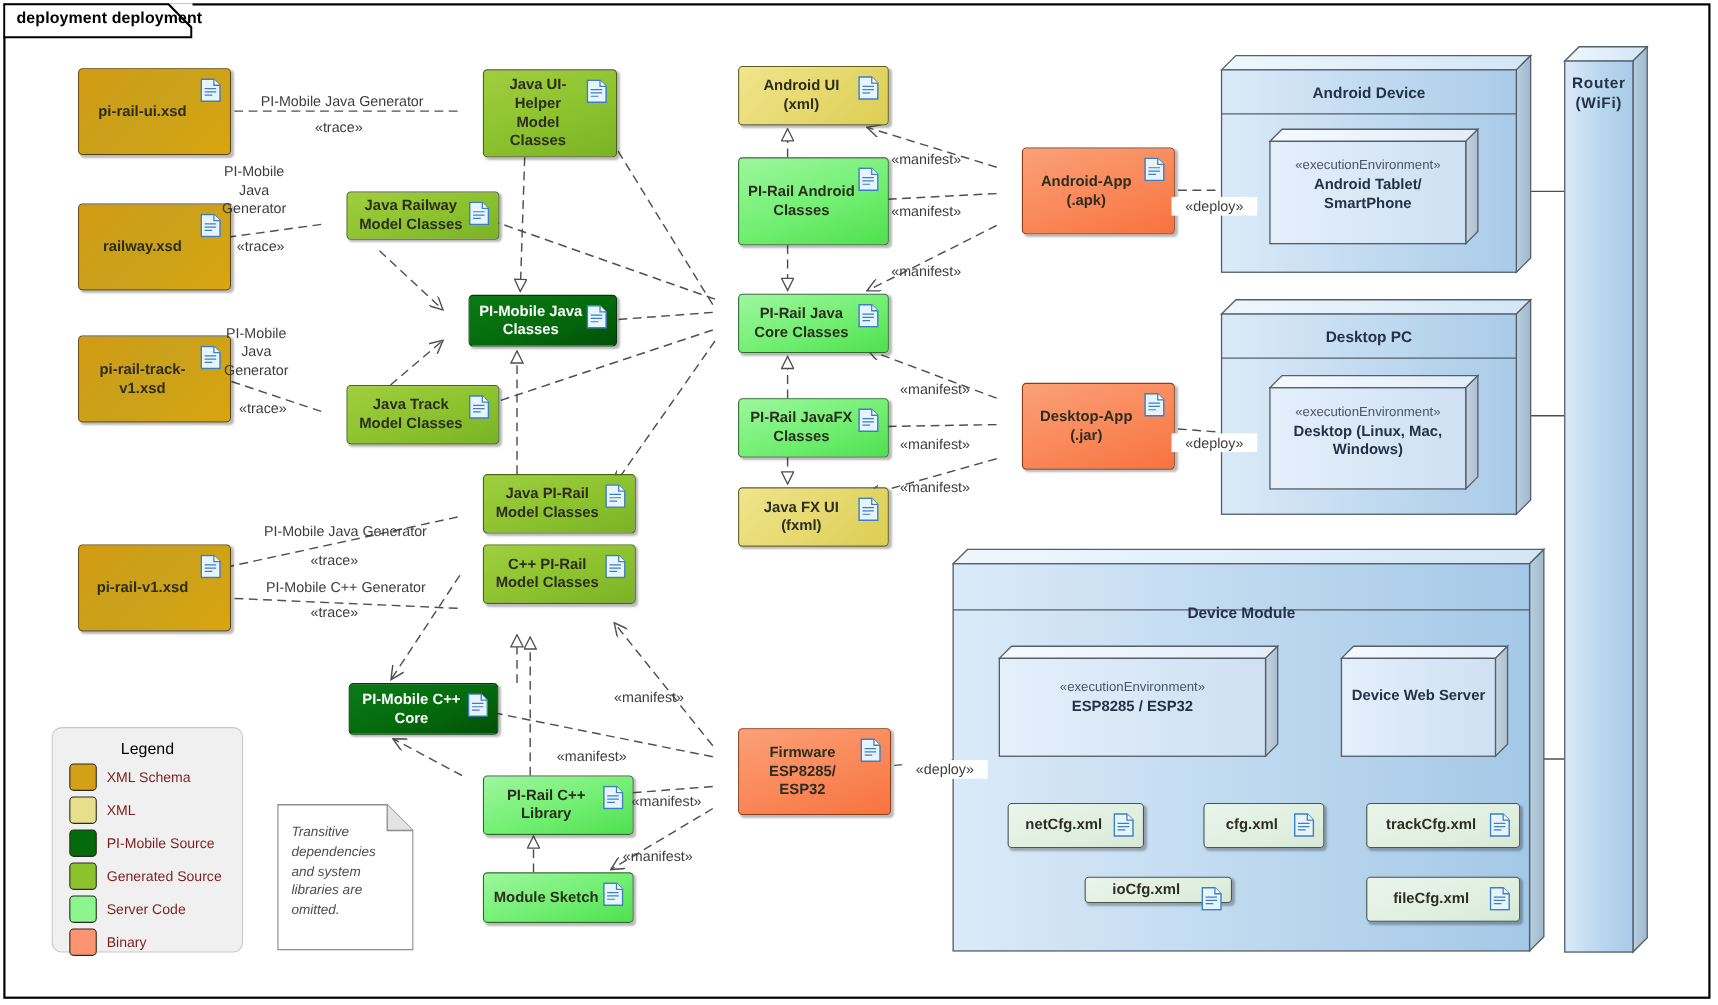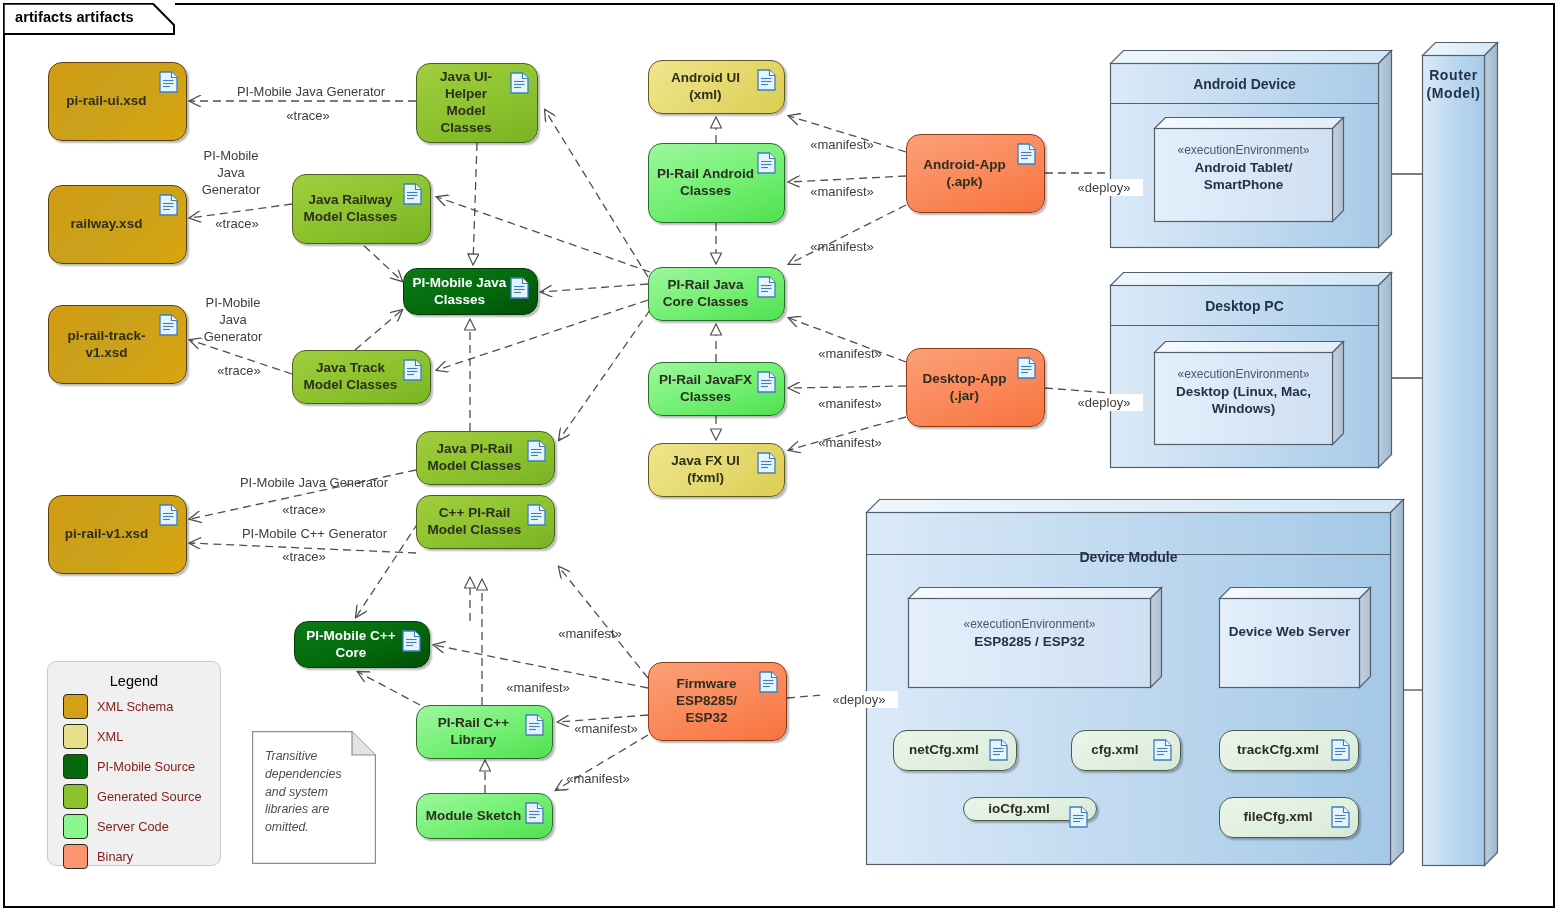--- a/index.html
+++ b/index.html
@@ -8,23 +8,23 @@
 
   
   .frame{position:absolute;left:3px;top:3px;width:1552px;height:905px;border:2px solid #000;box-sizing:border-box;}
   .frame-tab{position:absolute;left:3px;top:3px;height:30px;box-sizing:border-box;
     background:#fff;border-right:none;}
   .frame-tab svg{display:block;}
   .frame-tab-label{position:absolute;left:12px;top:6px;font-size:14.5px;font-weight:700;color:#000;
     letter-spacing:.1px;white-space:nowrap;}
 
   
-  .art{position:absolute;box-sizing:border-box;border:1.4px solid #3b3b21;border-radius:14px;
+  .art{position:absolute;box-sizing:border-box;border:1.4px solid #3b3b21;border-radius:4px;
     box-shadow:2px 2px 2px rgba(0,0,0,.28);display:flex;align-items:center;justify-content:center;
-    text-align:center;padding:4px 30px 4px 8px;z-index:5;}
+    text-align:center;padding:4px 30px 4px 8px;z-index:5;margin-left:23px;}
   .art .lbl{font-size:13.5px;font-weight:700;color:#2d2d20;line-height:1.25;}
   .art .lbl.white{color:#ffffff;}
   .art .icon{position:absolute;top:8px;right:8px;}
 
   
   .f-xsd{background:linear-gradient(135deg,#d39b12 0%,#caa11b 45%,#d9a50f 100%);border-color:#59420a;}
   .f-xml{background:linear-gradient(135deg,#efe58c 0%,#e5d86d 55%,#ddcd52 100%);border-color:#5e5a24;}
   .f-pimobile{background:linear-gradient(160deg,#0b7a17 0%,#046a0c 55%,#024f08 100%);border-color:#023a06;}
   .f-gen{background:linear-gradient(160deg,#a0ce3e 0%,#8cc22e 55%,#79b324 100%);border-color:#48611a;}
   .f-src{background:linear-gradient(160deg,#9df79d 0%,#72ef72 55%,#4fe04f 100%);border-color:#2b6b2b;}
@@ -62,21 +62,21 @@
 </head>
 <body>
 
 <div id="stage">
 
   <div class="frame"></div>
   <div class="frame-tab">
     <svg width="172" height="32" viewBox="0 0 172 32">
       <path d="M0.7,0.7 L150,0.7 L171,22 L171,31 L0.7,31 Z" fill="#ffffff" stroke="#000000" stroke-width="2"></path>
     </svg>
-    <div class="frame-tab-label">artifacts artifacts</div>
+    <div class="frame-tab-label">deployment deployment</div>
   </div>
 
   <svg class="edges">
     <defs>
       <marker id="oarrow" markerWidth="14" markerHeight="12" refX="12" refY="6" orient="auto" markerUnits="userSpaceOnUse">
         <path d="M1,0 L13,6 L1,12" fill="none" stroke="#4f4f4f" stroke-width="1.3"></path>
       </marker>
       <marker id="oarrow2" markerWidth="14" markerHeight="12" refX="12" refY="6" orient="auto" markerUnits="userSpaceOnUse">
         <path d="M1,0 L13,6 L1,12" fill="none" stroke="#4f4f4f" stroke-width="1.3"></path>
       </marker>
@@ -197,21 +197,21 @@
         <linearGradient id="ndg3" x1="0" y1="0" x2="1" y2="0">
           <stop offset="0%" stop-color="#dbeaf8"></stop>
             <stop offset="55%" stop-color="#b8d6ef"></stop>
             <stop offset="100%" stop-color="#a9cbe8"></stop>
         </linearGradient>
       </defs>
       <path d="M0.5,13.5 L13.5,0.5 L75.5,0.5 L62.5,13.5 Z" fill="url(#ndtop1)" stroke="#555f6b" stroke-width="1.2"></path>
       <path d="M62.5,13.5 L75.5,0.5 L75.5,810.5 L62.5,823.5 Z" fill="url(#ndside1)" stroke="#555f6b" stroke-width="1.2"></path>
       <rect x="0.5" y="13.5" width="62" height="810" fill="url(#ndg3)" stroke="#555f6b" stroke-width="1.2"></rect>
     </svg>
-    <div class="node-title" style="top:24px;width:63px;line-height:1.3;letter-spacing:.6px;">Router (Model)</div>
+    <div class="node-title" style="top:24px;width:63px;line-height:1.3;letter-spacing:.6px;">Router (WiFi)</div>
   </div>
 
   <div class="node" style="left:1154px;top:117px;">
     <svg width="200" height="110" viewBox="0 0 200 110">
       <defs>
         <linearGradient id="eeg" x1="0" y1="0" x2="1" y2="0">
           <stop offset="0%" stop-color="#e4effb"></stop>
             <stop offset="100%" stop-color="#cfe0f3"></stop>
         </linearGradient>
         <linearGradient id="eetop" x1="0" y1="0" x2="1" y2="0">
@@ -322,21 +322,21 @@
         <span class="icon"><svg width="19" height="22" viewBox="0 0 19 22">
             <path d="M1,1 L12.5,1 L18,6.5 L18,21 L1,21 Z" fill="#e8f4fb" stroke="#3d7fc4" stroke-width="1.3"></path>
             <path d="M12.5,1 L12.5,6.5 L18,6.5" fill="#ffffff" stroke="#3d7fc4" stroke-width="1.2"></path>
             <g stroke="#3d7fc4" stroke-width="1.1">
               <line x1="4" y1="9.5" x2="14.5" y2="9.5"></line>
               <line x1="4" y1="12.5" x2="14.5" y2="12.5"></line>
               <line x1="4" y1="15.5" x2="11" y2="15.5"></line>
             </g>
           </svg></span>
       </div>
-      <div class="art f-gen" style="left: 292px; top: 174px; width: 139px; height: 70px;">
+      <div class="art f-gen" style="left: 292px; top: 174px; width: 139px; height: 44px;">
         <span class="lbl">Java Railway Model Classes</span>
         <span class="icon"><svg width="19" height="22" viewBox="0 0 19 22">
             <path d="M1,1 L12.5,1 L18,6.5 L18,21 L1,21 Z" fill="#e8f4fb" stroke="#3d7fc4" stroke-width="1.3"></path>
             <path d="M12.5,1 L12.5,6.5 L18,6.5" fill="#ffffff" stroke="#3d7fc4" stroke-width="1.2"></path>
             <g stroke="#3d7fc4" stroke-width="1.1">
               <line x1="4" y1="9.5" x2="14.5" y2="9.5"></line>
               <line x1="4" y1="12.5" x2="14.5" y2="12.5"></line>
               <line x1="4" y1="15.5" x2="11" y2="15.5"></line>
             </g>
           </svg></span>

